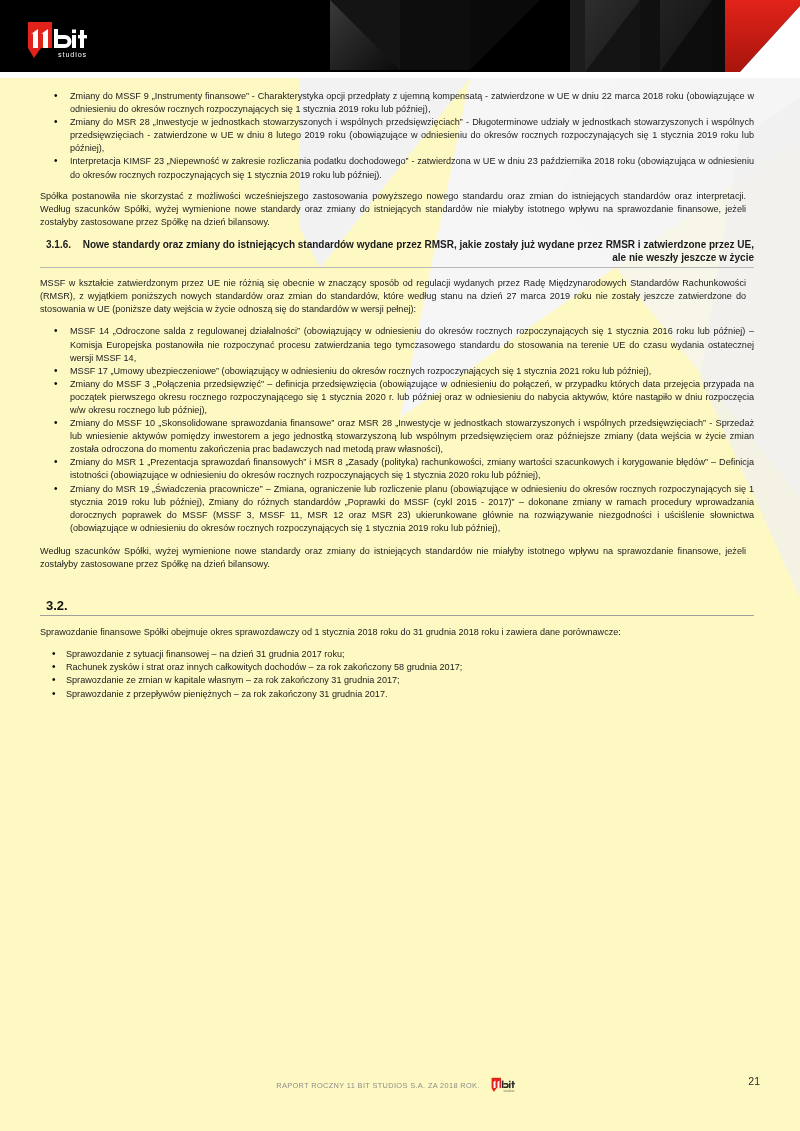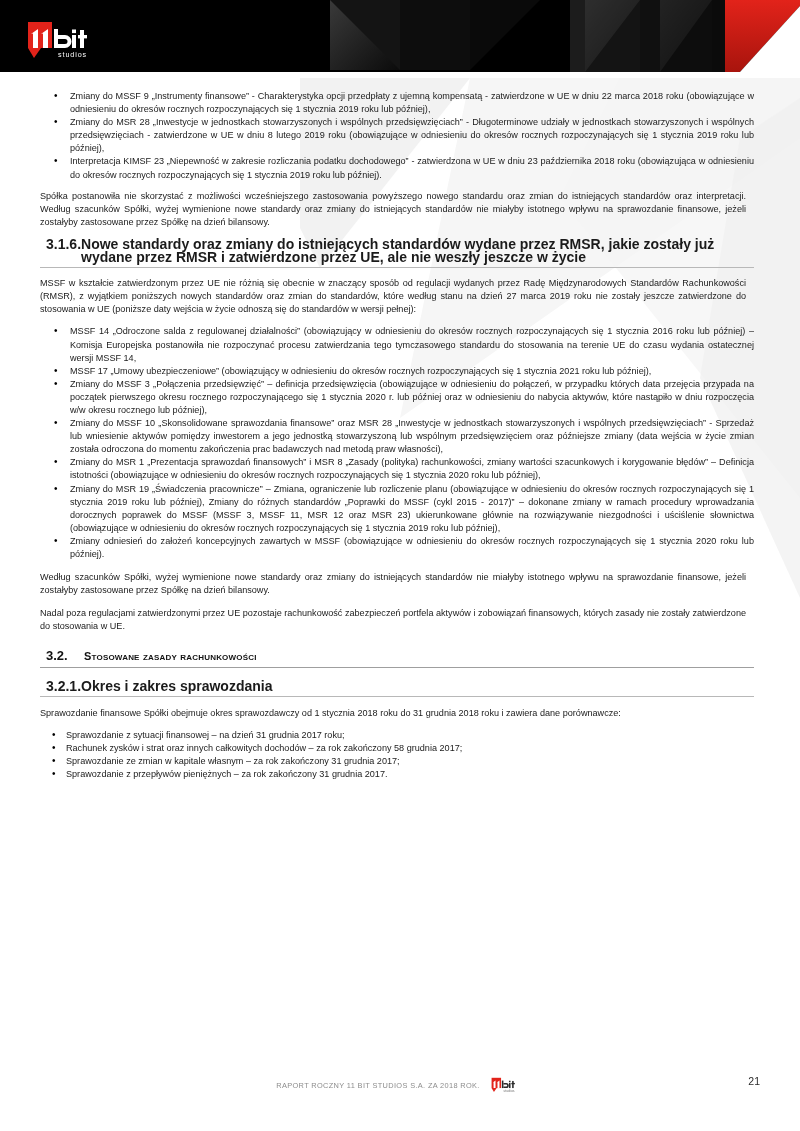--- a/index.html
+++ b/index.html
@@ -9,21 +9,21 @@
     padding: 0;
     background: #9a9a9a;
   }
   body {
     font-family: "Liberation Sans", sans-serif;
   }
   .page {
     position: relative;
     width: 800px;
     height: 1131px;
-    background: #ffffff;
+    background: #fef9c3;
     overflow: hidden;
   }
 
   
   .header-band {
     position: relative;
     width: 800px;
     height: 78px;
     background: #000000;
     overflow: hidden;
@@ -88,31 +88,31 @@
   ul.bullets.tight > li { padding-left: 26px; }
   ul.bullets.tight > li::before { left: 12px; }
 
   b, strong { font-weight: normal; }
 
   
   .sub-head {
     display: flex;
     align-items: flex-start;
     font-weight: bold;
-    font-size: 14px;
+    font-size: 10px;
     line-height: 13.1px;
     margin: 6px 0 0 0;
     padding-bottom: 3px;
     border-bottom: 1px solid #b8b8b8;
   }
   .sub-head .num {
     flex: 0 0 38px;
     padding-left: 6px;
   }
-  .sub-head .txt { flex: 1 1 auto; }
+  .sub-head .txt { flex: 1 1 auto; text-align: right; }
   .sub-head + .body-text,
   .sub-head + ul { margin-top: 9px; }
 
   .sub-head.minor {
     margin-top: 12px;
     padding-bottom: 3px;
   }
   .sub-head.minor .num { flex: 0 0 38px; }
 
   
@@ -122,20 +122,21 @@
     margin: 16px 0 0 0;
     padding-bottom: 3px;
     border-bottom: 1.6px solid #9f9f9f;
   }
   .major-head .num {
     flex: 0 0 44px;
     font-size: 13px;
     font-weight: bold;
     padding-left: 6px;
     color: #111;
+    margin-top: 12px;
   }
   .major-head .txt {
     flex: 1 1 auto;
     font-size: 11px;
     font-weight: bold;
     font-variant: small-caps;
     letter-spacing: 0.2px;
     color: #111;
   }
 
@@ -280,37 +281,28 @@
       </li>
       <li>
         <b>Zmiany do MSSF 10 „Skonsolidowane sprawozdania finansowe” oraz MSR 28 „Inwestycje w jednostkach stowarzyszonych i wspólnych przedsięwzięciach”</b><span> - Sprzedaż lub wniesienie aktywów pomiędzy inwestorem a jego jednostką stowarzyszoną lub wspólnym przedsięwzięciem oraz późniejsze zmiany (data wejścia w życie zmian została odroczona do momentu zakończenia prac badawczych nad metodą praw własności),</span>
       </li>
       <li>
         <b>Zmiany do MSR 1 „Prezentacja sprawozdań finansowych” i MSR 8 „Zasady (polityka) rachunkowości, zmiany wartości szacunkowych i korygowanie błędów”</b><span> – Definicja istotności (obowiązujące w odniesieniu do okresów rocznych rozpoczynających się 1 stycznia 2020 roku lub później),</span>
       </li>
       <li>
         <b>Zmiany do MSR 19 „Świadczenia pracownicze”</b><span> – Zmiana, ograniczenie lub rozliczenie planu (obowiązujące w odniesieniu do okresów rocznych rozpoczynających się 1 stycznia 2019 roku lub później), </span><b>Zmiany do różnych standardów „Poprawki do MSSF (cykl 2015 - 2017)”</b><span> – dokonane zmiany w ramach procedury wprowadzania dorocznych poprawek do MSSF (MSSF 3, MSSF 11, MSR 12 oraz MSR 23) ukierunkowane głównie na rozwiązywanie niezgodności i uściślenie słownictwa (obowiązujące w odniesieniu do okresów rocznych rozpoczynających się 1 stycznia 2019 roku lub później),</span>
       </li>
-      <li>
-        <b>Zmiany odniesień do założeń koncepcyjnych zawartych w MSSF</b><span> (obowiązujące w odniesieniu do okresów rocznych rozpoczynających się 1 stycznia 2020 roku lub później).</span>
-      </li>
     </ul>
 
     <p class="body-text" style="margin-top:10px;">Według szacunków Spółki, wyżej wymienione nowe standardy oraz zmiany do istniejących standardów nie miałyby istotnego wpływu na sprawozdanie finansowe, jeżeli zostałyby zastosowane przez Spółkę na dzień bilansowy.</p>
-    <p class="body-text" style="margin-top:10px;">Nadal poza regulacjami zatwierdzonymi przez UE pozostaje rachunkowość zabezpieczeń portfela aktywów i zobowiązań finansowych, których zasady nie zostały zatwierdzone do stosowania w UE.</p>
 
     <div class="major-head">
       <span class="num">3.2.</span>
-      <span class="txt">Stosowane zasady rachunkowości</span>
-    </div>
-
-    <div class="sub-head minor">
-      <span class="num">3.2.1.</span>
-      <span class="txt">Okres i zakres sprawozdania</span>
-    </div>
+    </div>
+
 
     <p class="body-text" style="margin-top:10px;">Sprawozdanie finansowe Spółki obejmuje okres sprawozdawczy od 1 stycznia 2018 roku do 31 grudnia 2018 roku i zawiera dane porównawcze:</p>
 
     <ul class="bullets tight">
       <li>Sprawozdanie z sytuacji finansowej – na dzień 31 grudnia 2017 roku;</li>
       <li>Rachunek zysków i strat oraz innych całkowitych dochodów – za rok zakończony 58 grudnia 2017;</li>
       <li>Sprawozdanie ze zmian w kapitale własnym – za rok zakończony 31 grudnia 2017;</li>
       <li>Sprawozdanie z przepływów pieniężnych – za rok zakończony 31 grudnia 2017.</li>
     </ul>
 

